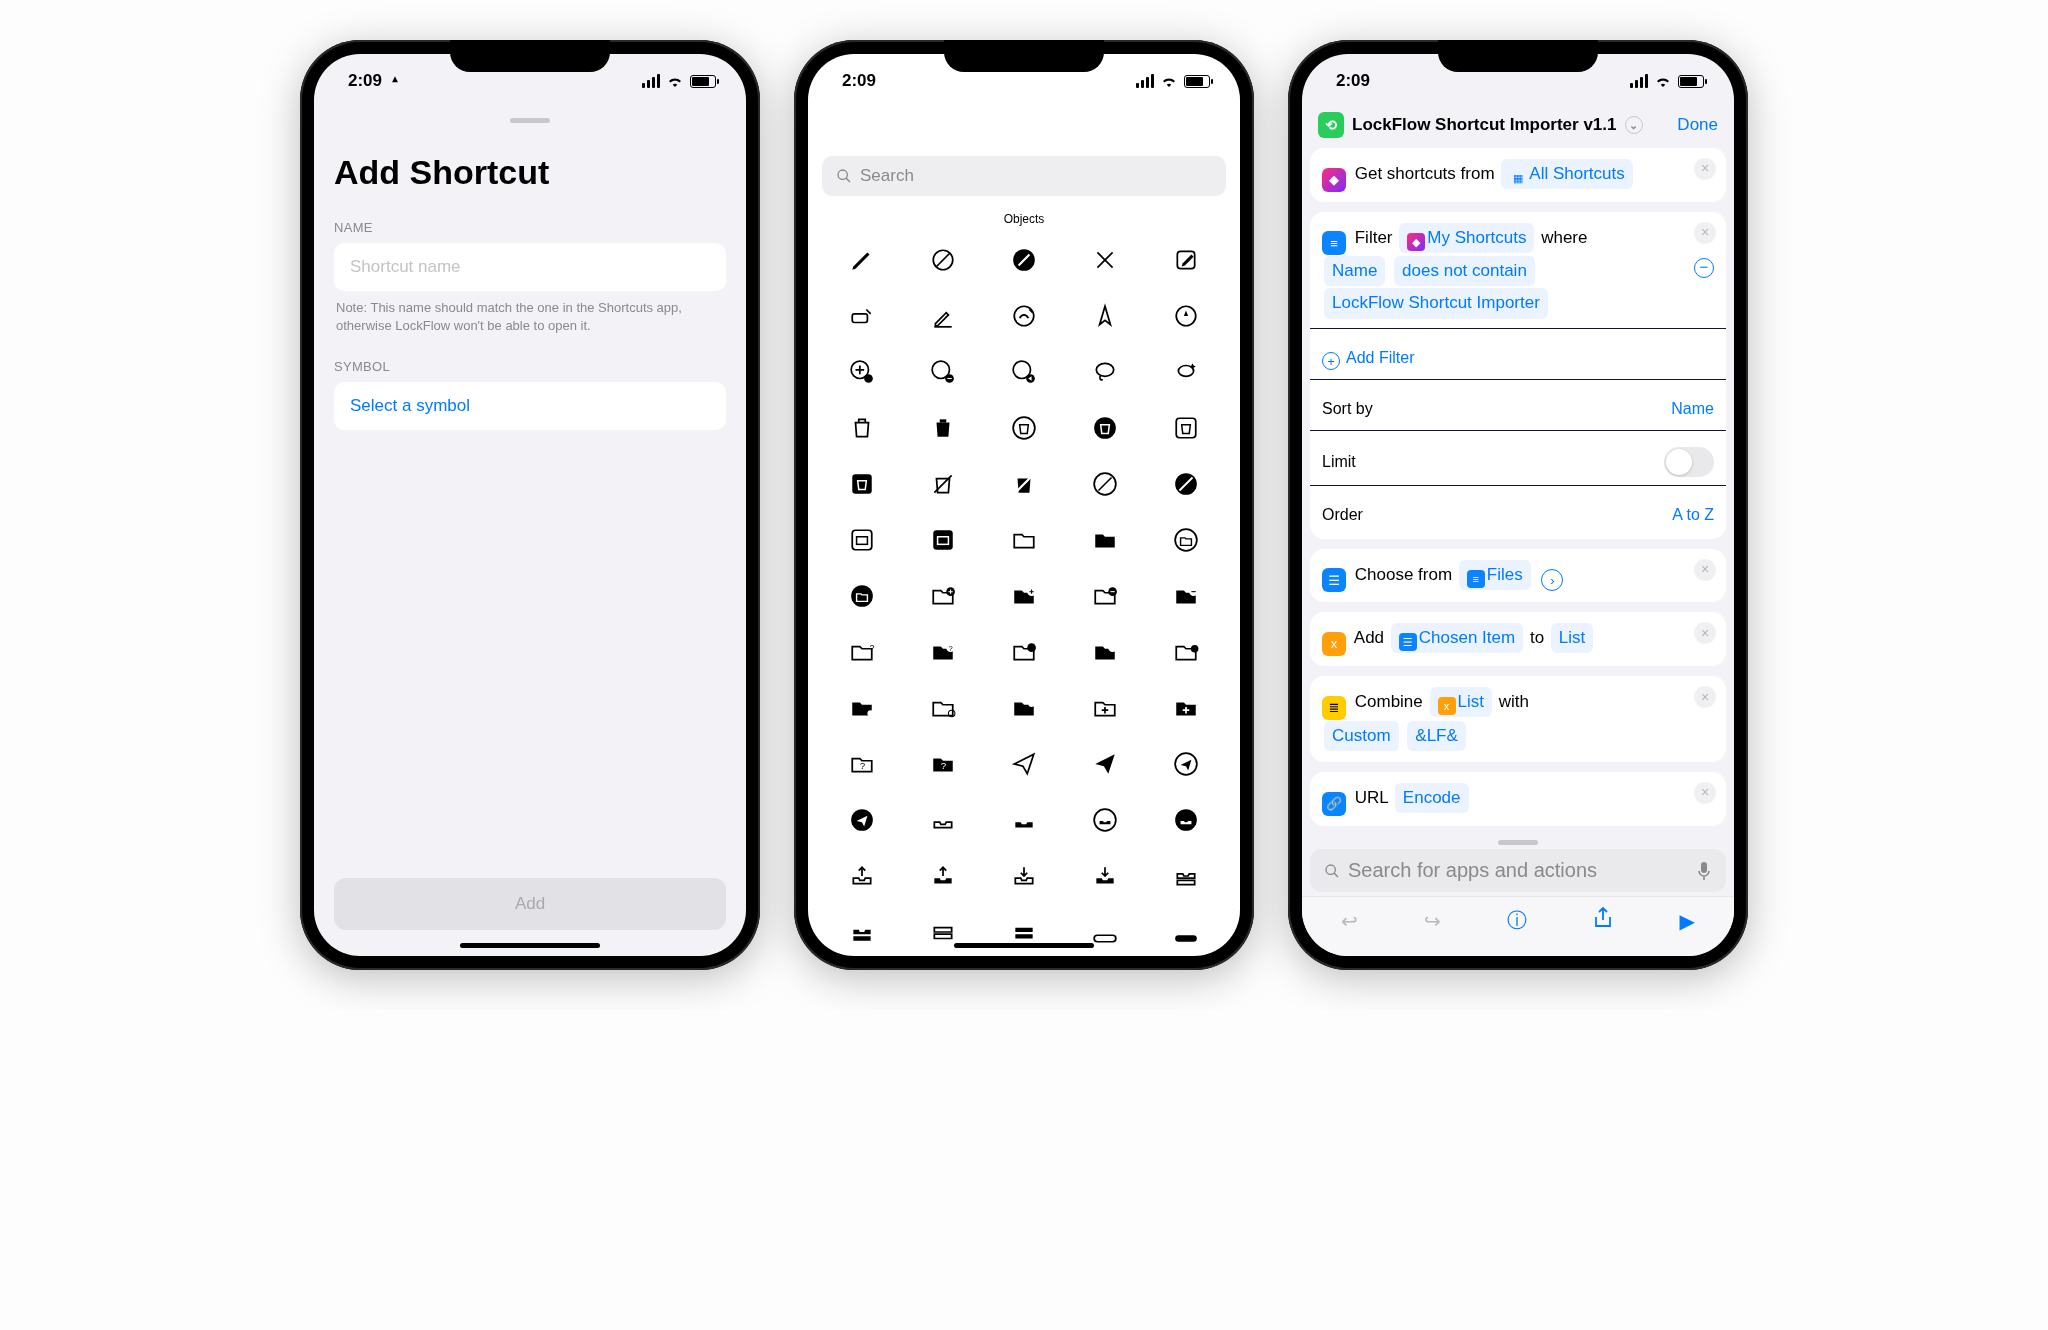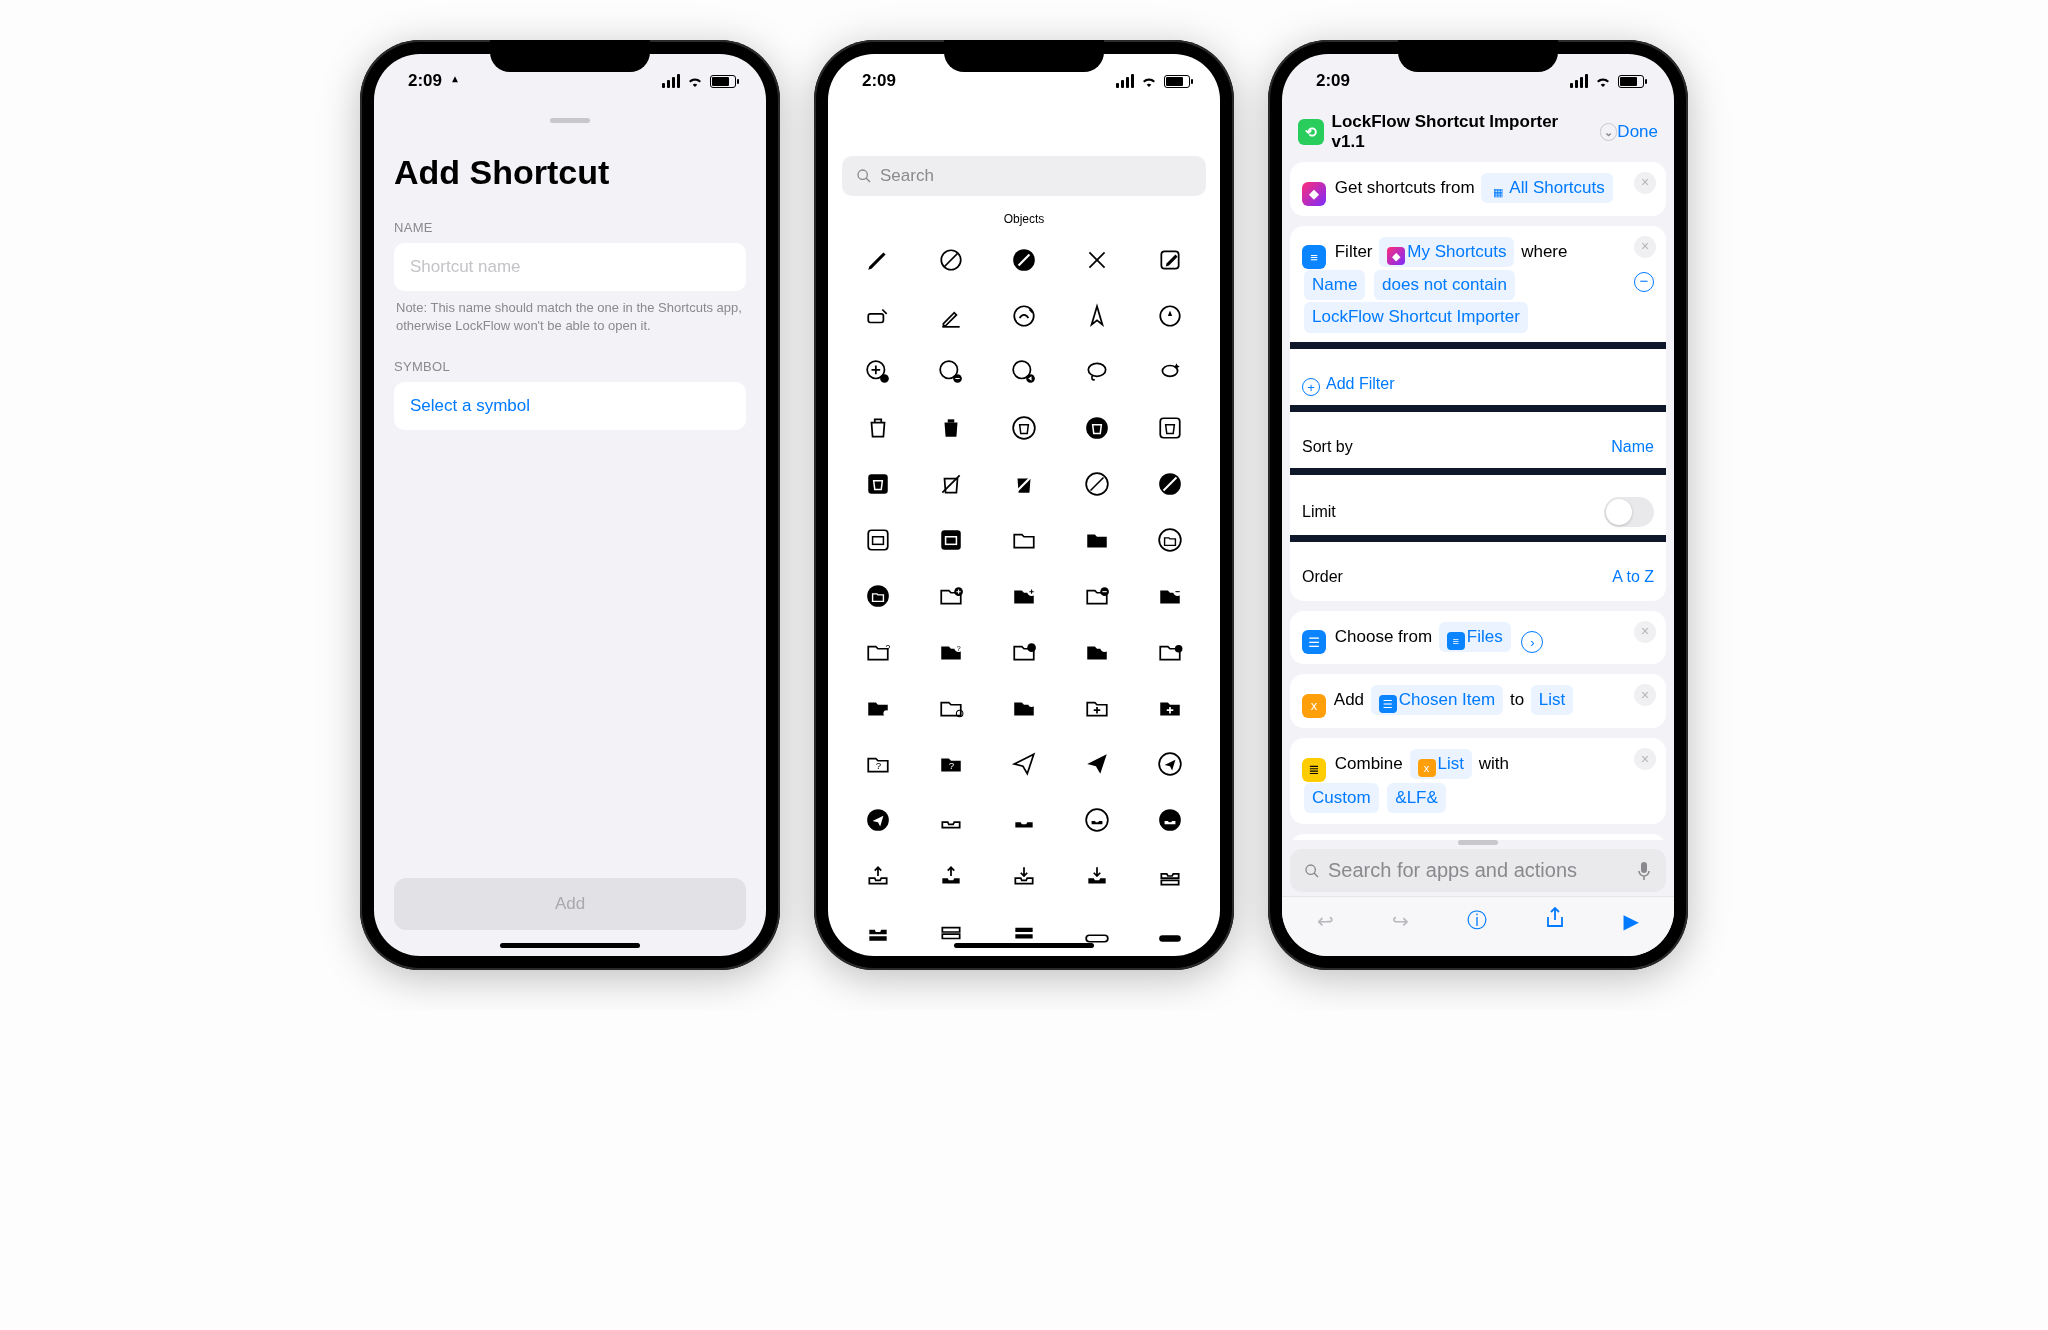--- a/index.html
+++ b/index.html
@@ -8,21 +8,21 @@
     padding: 40px 25px;
     background: #fdfdfd;
     font-family: -apple-system, "SF Pro Text", "Helvetica Neue", Arial, sans-serif;
     display: flex;
     gap: 34px;
     justify-content: center;
   }
 
   
   .phone {
-    width: 420px;
+    width: 460px;
     height: 930px;
     background: #000;
     border-radius: 60px;
     padding: 14px;
     position: relative;
     box-shadow: 0 0 0 2px #2a2a2a inset, 0 8px 40px rgba(0,0,0,.25);
   }
   .screen {
     width: 100%;
     height: 100%;
@@ -113,21 +113,21 @@
   }
   .card .x{
     position:absolute;top:10px;right:10px;width:22px;height:22px;border-radius:11px;
     background:#f0f0f3;color:#b4b4b9;font-size:14px;display:flex;align-items:center;justify-content:center;
   }
   .aicon{display:inline-flex;width:24px;height:24px;border-radius:6px;color:#fff;align-items:center;justify-content:center;font-size:13px;vertical-align:-5px;margin-right:4px;}
   .pill{display:inline-block;background:#eaf3ff;color:#007aff;border-radius:6px;padding:1px 8px;margin:1px 2px;}
   .link{color:#007aff;}
   .mini-icon{display:inline-flex;width:18px;height:18px;border-radius:4px;vertical-align:-3px;margin-right:2px;align-items:center;justify-content:center;font-size:11px;color:#fff;}
   .disclosure{display:inline-flex;width:22px;height:22px;border:1.5px solid #007aff;border-radius:11px;color:#007aff;align-items:center;justify-content:center;font-size:13px;margin-left:4px;vertical-align:-5px;}
-  .sub{border-top:7px solid #0f172a;margin:8px -12px 0;padding:22px 12px 0;display:flex;justify-content:space-between;align-items:center;font-size:16px;}
+  .sub{border-top:1px solid #0f172a;margin:8px -12px 0;padding:16px 12px 0;display:flex;justify-content:space-between;align-items:center;font-size:16px;}
   .toggle{width:50px;height:30px;border-radius:15px;background:#e9e9eb;position:relative;}
   .toggle::after{content:"";width:26px;height:26px;background:#fff;border-radius:13px;position:absolute;left:2px;top:2px;box-shadow:0 1px 3px rgba(0,0,0,.2);}
   .minus{display:inline-flex;width:20px;height:20px;border:1.5px solid #007aff;border-radius:10px;color:#007aff;align-items:center;justify-content:center;font-size:15px;vertical-align:-4px;margin-left:6px;}
 
   .bottom-search{
     margin:4px 8px;background:#eaeaec;border-radius:12px;padding:10px 14px;
     display:flex;align-items:center;gap:8px;color:#8a8a8e;font-size:20px;
   }
   .bb-grabber{width:40px;height:5px;background:#c7c7cc;border-radius:3px;margin:0 auto 2px;}
   .toolbar{

